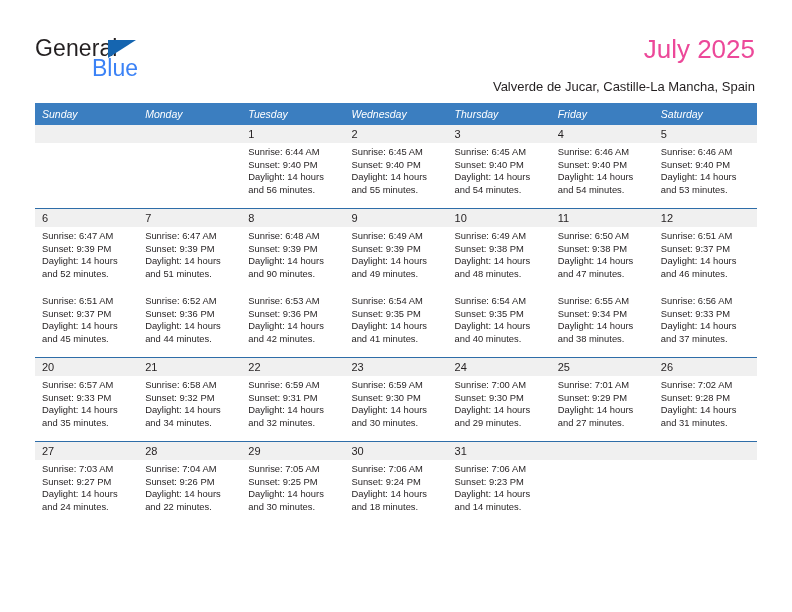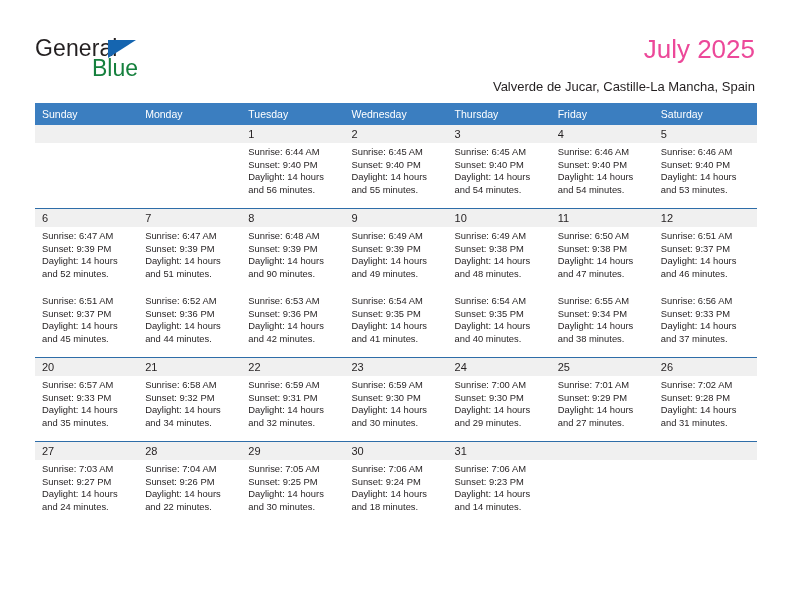--- a/index.html
+++ b/index.html
@@ -55,21 +55,21 @@
     width: 0;
     height: 0;
     border-left: 28px solid #1565b0;
     border-bottom: 18px solid transparent;
   }
   .logo-blue {
     position: absolute;
     left: 57px;
     top: 20px;
     font-size: 23px;
-    color: #15803d;
+    color: #3b82f6;
     line-height: 24px;
   }
 
   .title {
     position: absolute;
     right: 37px;
     top: 34px;
     font-size: 26px;
     color: #ec4899;
     text-align: right;
@@ -99,20 +99,21 @@
   }
   .calendar th {
     background: #3b7ec0;
     color: #ffffff;
     font-size: 10.5px;
     font-weight: normal;
     text-align: left;
     padding: 5px 0 5px 7px;
     height: 11px;
     border: none;
+    font-style: italic;
   }
   .calendar col {
     width: 103.14px;
   }
 
   .daynum-row td {
     background: #f0f0f0;
     border-top: 1.6px solid #2e6da8;
     font-size: 11px;
     color: #231f20;

